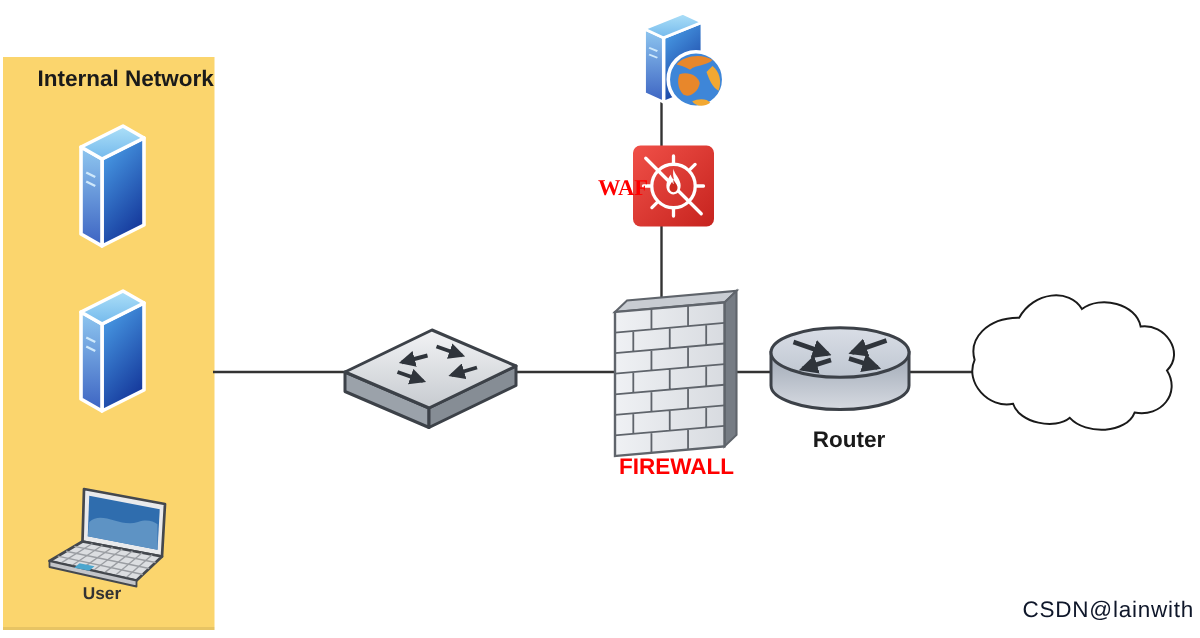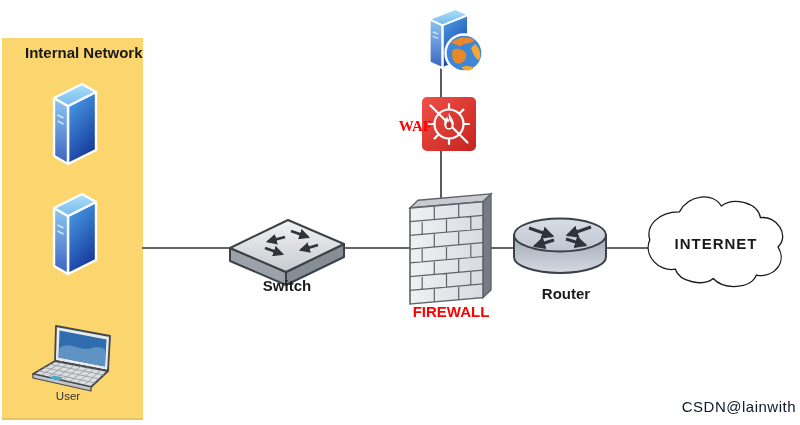--- a/index.html
+++ b/index.html
@@ -6,21 +6,21 @@
   .canvas{position:relative;width:800px;height:425px;background:#ffffff;overflow:hidden;
           font-family:"Liberation Sans",sans-serif;}
   .internal-box{position:absolute;left:2px;top:38px;width:141px;height:380px;
                 background:#FBD56D;border-bottom:2px solid rgba(0,0,0,0.08);}
   .zone-title{position:absolute;left:10px;top:6px;font-weight:700;font-size:15px;color:#1a1a1a;white-space:nowrap;margin-left:13px;}
   .diagram-svg{position:absolute;left:0;top:0;}
   .lbl{position:absolute;font-weight:700;font-size:15px;color:#1a1a1a;white-space:nowrap;}
   .lbl.red{color:#FF0000;}
   .lbl.center{text-align:center;}
   .lbl.right{text-align:right;}
-  .small-lbl{position:absolute;font-weight:400;font-size:11.5px;color:#333;text-align:center;white-space:nowrap;}
+  .small-lbl{position:absolute;font-weight:700;font-size:11.5px;color:#333;text-align:center;white-space:nowrap;}
   .watermark{position:absolute;left:650px;top:398px;width:146px;text-align:right;
              font-size:15px;font-weight:400;color:#0f172a;letter-spacing:0.5px;}
   .wire{stroke:#333333;stroke-width:1.6;}
 </style>
 </head>
 <body>
 
 <div class="canvas">
 
   <div class="internal-box">
@@ -172,20 +172,18 @@
     <g transform="translate(444,33)">
       <circle cx="20" cy="20" r="18.5" fill="#3E86D8" stroke="#ffffff" stroke-width="2.4"></circle>
       <path d="M7,10 C12,4 24,2.5 31,7 C27,11 20,10 16,13.5 C12.5,11.5 9.5,10.5 7,10 Z" fill="#E8872B"></path>
       <path d="M31,11 C35.5,14.5 37.5,21 35,27.5 C31,25.5 28.5,19.5 27,15 Z" fill="#F2A832"></path>
       <path d="M9,16.5 C15,14.5 21.5,17.5 22.5,22.5 C21.5,28.5 15.5,32.5 11.5,30 C7.5,26 7.5,20 9,16.5 Z" fill="#E8872B"></path>
       <path d="M17.5,34.5 C21.5,32.5 27.5,32.5 29.5,35.5 C25.5,38.5 19.5,38 17.5,34.5 Z" fill="#F2A832"></path>
     </g>
   </svg>
 
   <div class="lbl red right" style="left:390px;top:118px;width:42px;font-family:Liberation Serif, serif;">WAF</div>
-  <div class="lbl center" style="left:237px;top:277px;width:100px;">Switch</div>
   <div class="lbl center" style="left:516px;top:285px;width:100px;">Router</div>
   <div class="lbl red center" style="left:401px;top:303px;width:100px;">FIREWALL</div>
-  <div class="lbl center" style="left:666px;top:235px;width:100px;letter-spacing:1px;">INTERNET</div>
   <div class="small-lbl" style="left:28px;top:390px;width:80px;">User</div>
 
   <div class="watermark">CSDN@lainwith</div>
 </div>
 
 </body></html>

